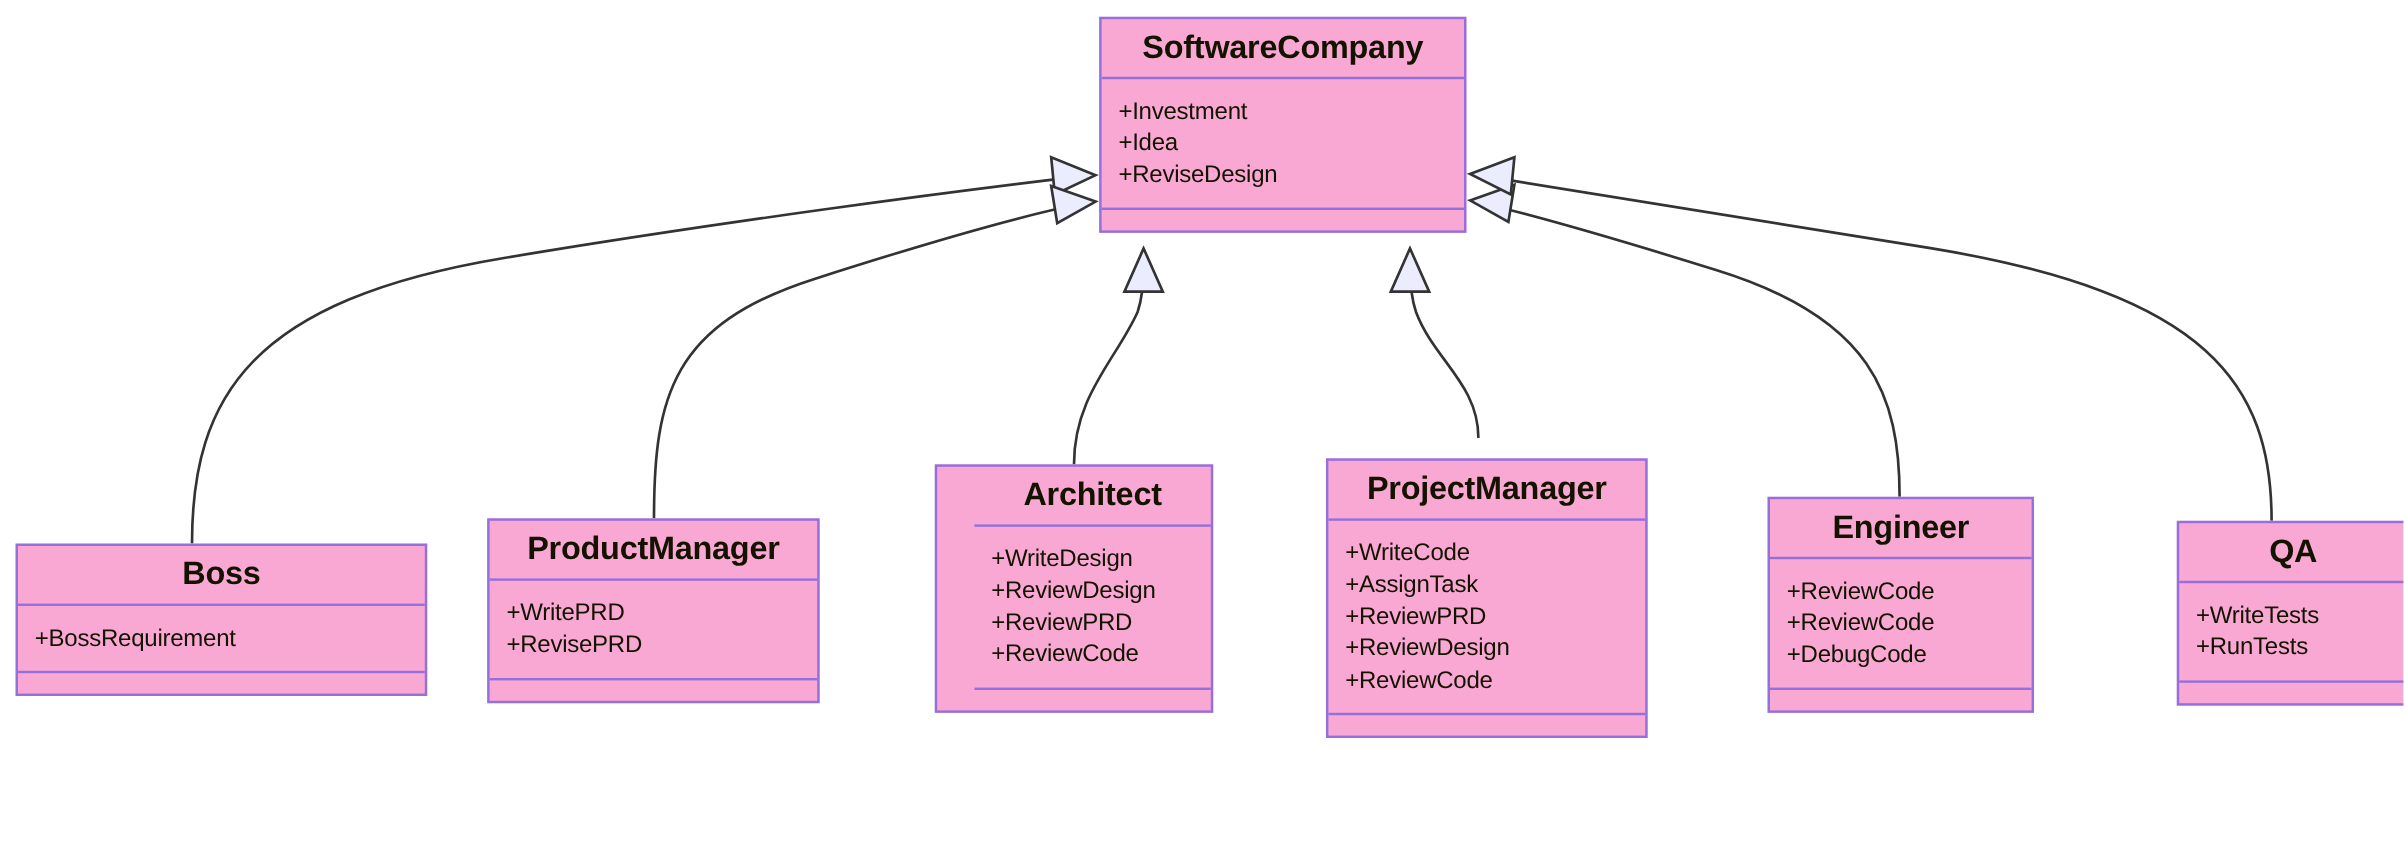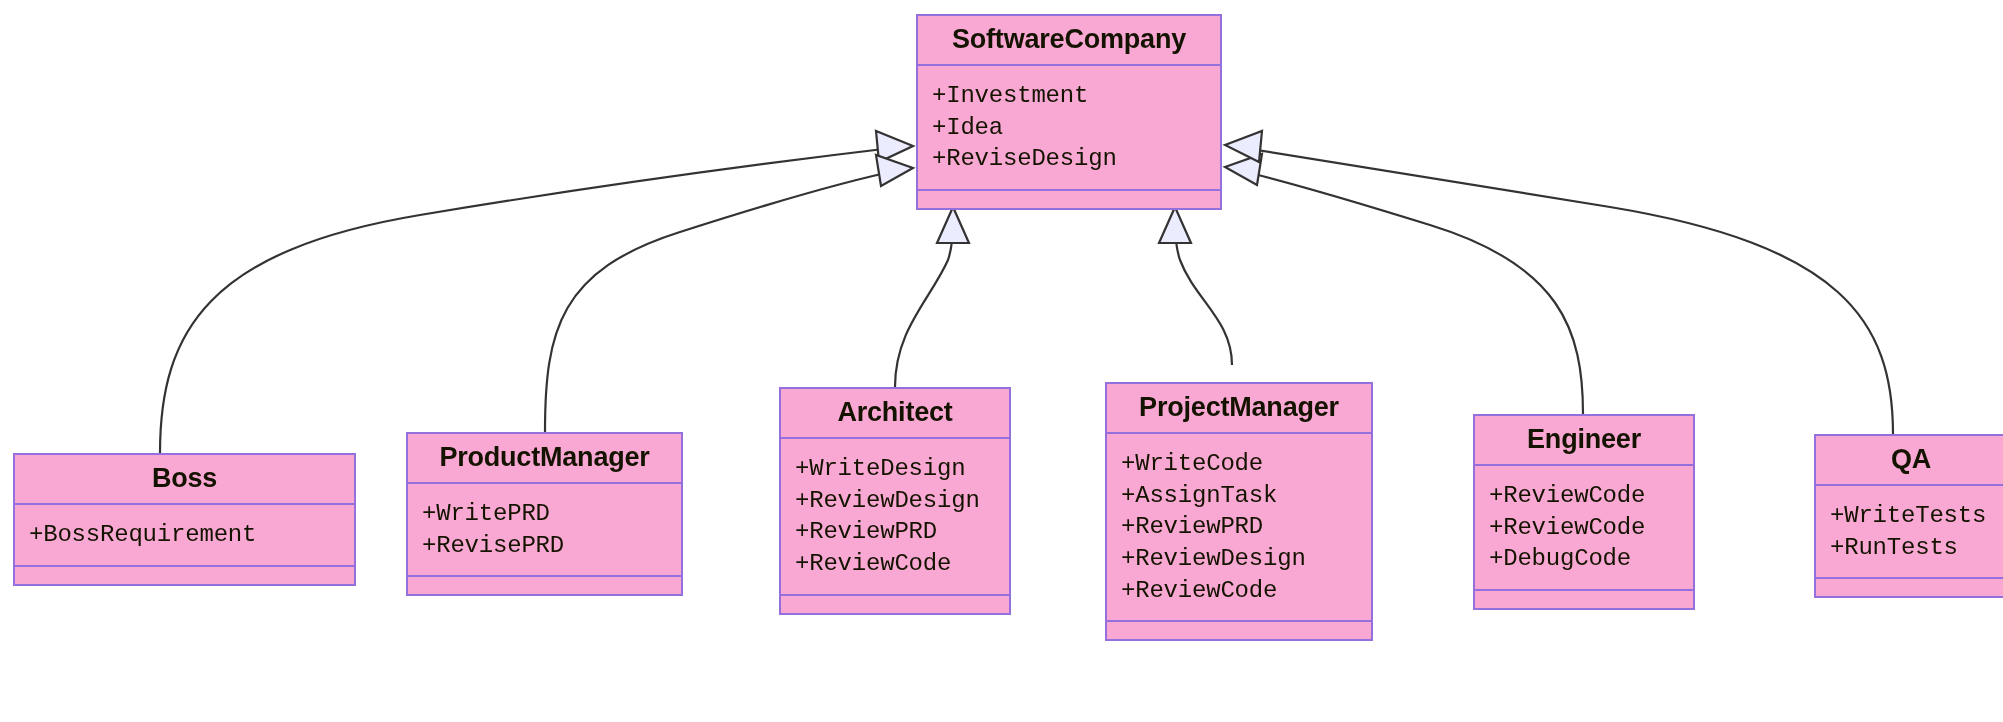--- a/index.html
+++ b/index.html
@@ -46,26 +46,25 @@
   }
   .class-members {
     padding: 14px 14px 14px 14px;
     border-bottom: 2px solid #9370DB;
     display: flex;
     flex-direction: column;
     justify-content: center;
     flex: 1 1 auto;
   }
   .member {
-    font-size: 24px;
+    font-size: 20px;
     color: #131300;
     line-height: 1.32;
     white-space: nowrap;
     letter-spacing: -0.2px;
-    font-family: Liberation Mono, monospace;
   }
   .class-methods {
     min-height: 17px;
     flex: 0 0 auto;
   }
 </style>
 </head>
 <body>
 
 <div id="canvas">
@@ -123,21 +122,21 @@
 
   <div class="uml-class" style="left:406px; top:432px; width:277px;">
     <div class="class-title">ProductManager</div>
     <div class="class-members">
       <div class="member">+WritePRD</div>
       <div class="member">+RevisePRD</div>
     </div>
     <div class="class-methods"></div>
   </div>
 
-  <div class="uml-class" style="left:779px; top:387px; width:232px;">
+  <div class="uml-class" style="left:779px; top:387px; width:232px;padding-left:31px;">
     <div class="class-title">Architect</div>
     <div class="class-members">
       <div class="member">+WriteDesign</div>
       <div class="member">+ReviewDesign</div>
       <div class="member">+ReviewPRD</div>
       <div class="member">+ReviewCode</div>
     </div>
     <div class="class-methods"></div>
   </div>
 

